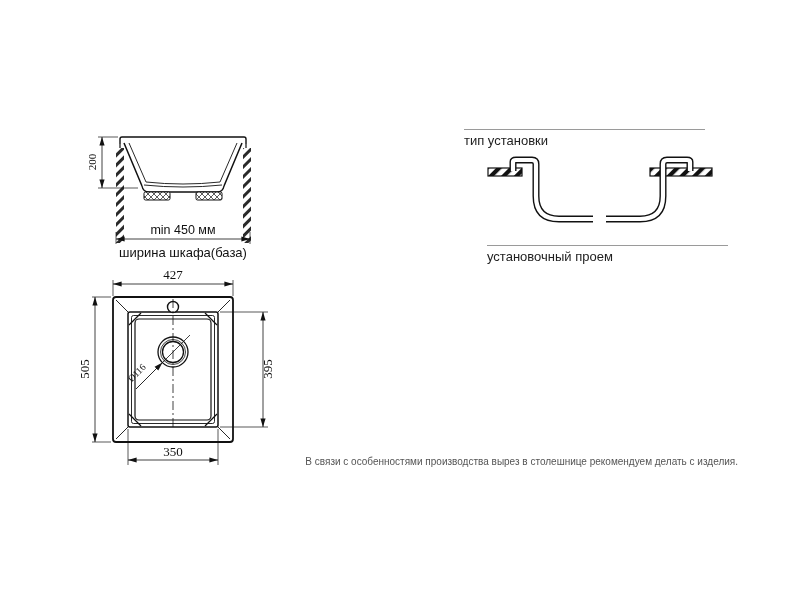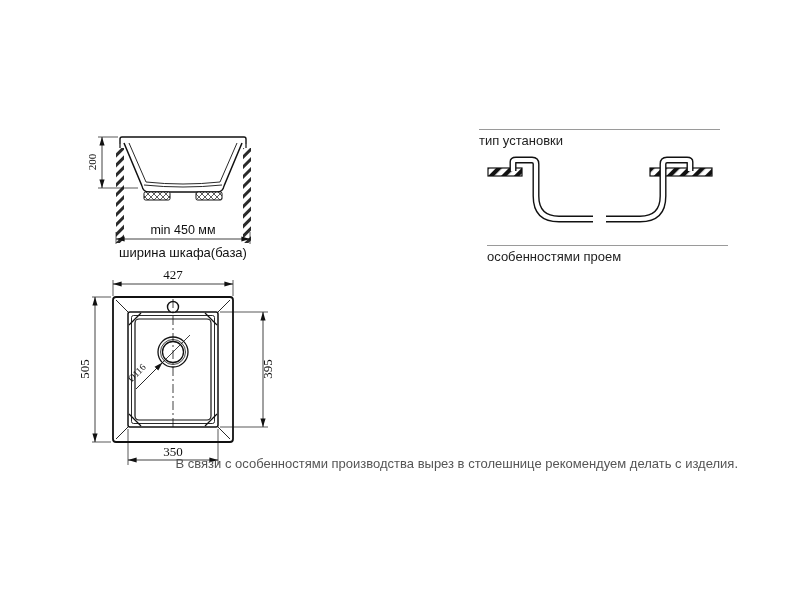--- a/index.html
+++ b/index.html
@@ -2,21 +2,21 @@
 <html><head>
 <meta charset="utf-8">
 <style>
   html,body{margin:0;padding:0;background:#fff;}
   #stage{position:relative;width:800px;height:600px;background:#fff;overflow:hidden;
          font-family:"Liberation Sans",sans-serif;color:#1a1a1a;}
   .fig{position:absolute;}
   .section-header{position:absolute;border-top:1.5px solid #9a9a9a;}
   .section-header .title{display:block;padding-top:3px;font-size:13px;color:#222;}
   .note{position:absolute;right:62px;top:456px;white-space:nowrap;
-        font-size:13px;color:#555;}
+        font-size:10px;color:#555;}
   svg text{fill:#111;}
   .dimser{font-family:"Liberation Serif",serif;font-size:13px;}
   .dimser-sm{font-family:"Liberation Serif",serif;font-size:11px;}
   .dimser-xs{font-family:"Liberation Serif",serif;font-size:9.5px;}
   .dimsans{font-family:"Liberation Sans",sans-serif;font-size:13px;}
   .lbl{font-family:"Liberation Sans",sans-serif;font-size:12.5px;}
 </style>
 </head>
 <body>
 
@@ -70,21 +70,21 @@
       <g stroke="#111" stroke-width="0.7">
         <line x1="28" y1="110" x2="28" y2="122"></line>
         <line x1="162" y1="110" x2="162" y2="122"></line>
         <line x1="28" y1="117" x2="162" y2="117" stroke-width="0.8" marker-start="url(#dim)" marker-end="url(#dim)"></line>
       </g>
       <text class="lbl" text-anchor="middle" x="95" y="112">min 450 мм</text>
       <text class="lbl" text-anchor="middle" x="95" y="135" style="font-size:13px">ширина шкафа(база)</text>
     </svg>
   </div>
 
-  <div class="section-header" style="left:479px;top:129px;width:241px">
+  <div class="section-header" style="left:464px;top:129px;width:241px">
     <span class="title">тип установки</span>
   </div>
 
   <div class="fig" style="left:480px;top:146px">
     <svg width="250" height="85" viewBox="0 0 250 85">
       <rect x="8" y="22" width="34" height="8" fill="url(#hatchBold)" stroke="#111" stroke-width="1.2"></rect>
       <rect x="170" y="22" width="62" height="8" fill="url(#hatchBold)" stroke="#111" stroke-width="1.2"></rect>
 
       <g fill="none" stroke-linejoin="round" stroke-linecap="butt">
         <path d="M33,25 L33,16 Q33,14 36,14 L52,14 Q56,14 56,18 L56,50 Q56,73 79,73 L113,73" stroke="#111" stroke-width="7"></path>
@@ -152,19 +152,19 @@
       <g stroke="#111" stroke-width="0.7">
         <line x1="48" y1="161" x2="48" y2="197"></line>
         <line x1="138" y1="161" x2="138" y2="197"></line>
         <line x1="48" y1="192" x2="138" y2="192" stroke-width="0.8" marker-start="url(#dim)" marker-end="url(#dim)"></line>
       </g>
       <text class="dimser" text-anchor="middle" x="93" y="188">350</text>
     </svg>
   </div>
 
   <div class="section-header" style="left:487px;top:245px;width:241px">
-    <span class="title">особенностями проем</span>
+    <span class="title">установочный проем</span>
   </div>
 
 
   <div class="note">В связи с особенностями производства вырез в столешнице рекомендуем делать с изделия.</div>
 
 </div>
 
 </body></html>

